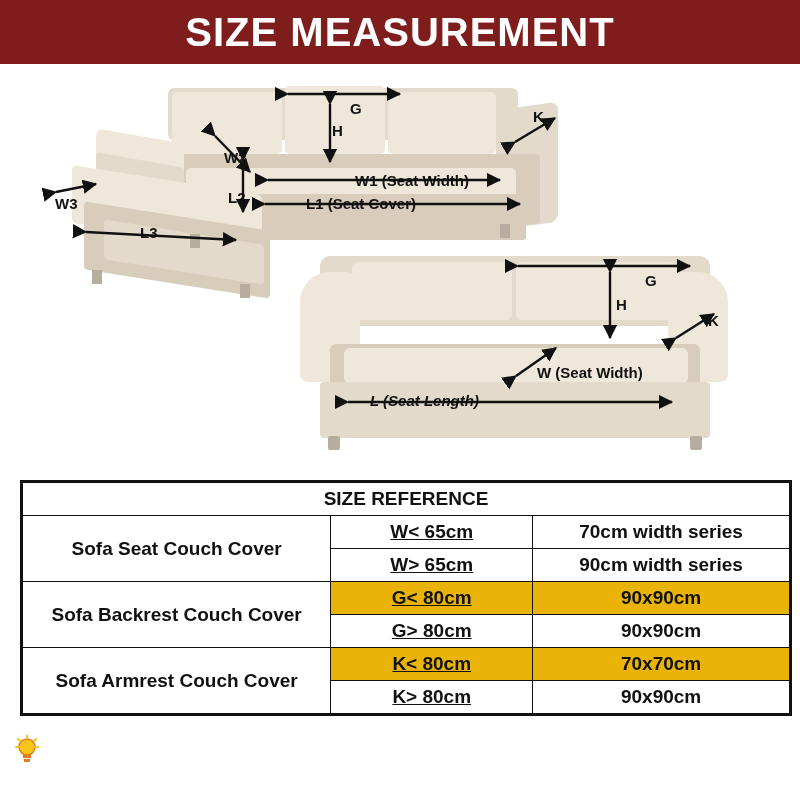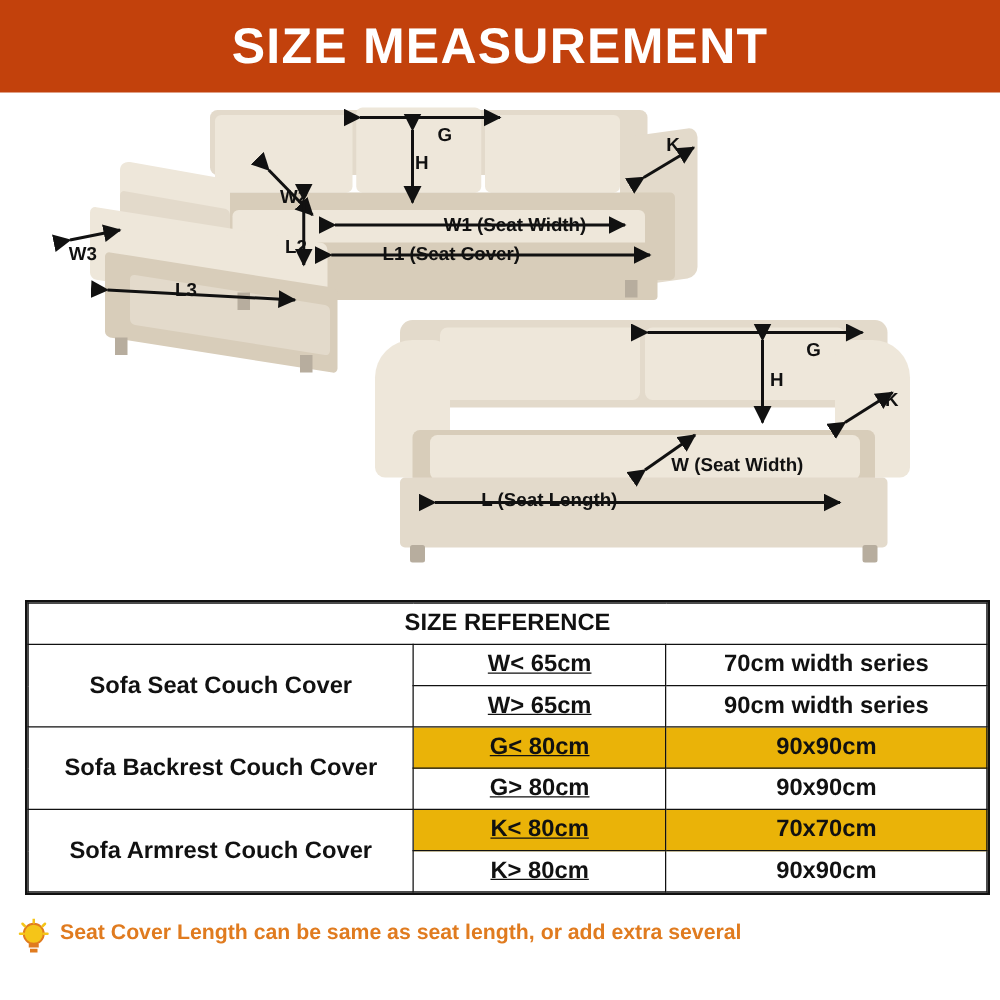--- a/index.html
+++ b/index.html
@@ -17,22 +17,22 @@
     position: relative;
     width: 800px;
     height: 800px;
   }
 
   
   .header {
     position: absolute;
     left: 0; top: 0;
     width: 800px;
-    height: 74px;
-    background: #c2410c;
+    height: 64px;
+    background: #7f1d1d;
     display: flex;
     align-items: center;
     justify-content: center;
   }
   .header-title {
     color: #ffffff;
     font-size: 40px;
     font-weight: bold;
     letter-spacing: 1px;
   }
@@ -232,21 +232,21 @@
     <div class="lbl" style="left:224px; top:73px;text-align:right;">W2</div>
     <div class="lbl" style="left:55px;  top:119px;text-align:right;">W3</div>
     <div class="lbl" style="left:306px; top:119px;">L1 (Seat Cover)</div>
     <div class="lbl" style="left:228px; top:113px;">L2</div>
     <div class="lbl" style="left:140px; top:148px;">L3</div>
 
     <div class="lbl" style="left:645px; top:196px;">G</div>
     <div class="lbl" style="left:616px; top:220px;">H</div>
     <div class="lbl" style="left:708px; top:236px;">K</div>
     <div class="lbl" style="left:537px; top:288px;">W (Seat Width)</div>
-    <div class="lbl" style="left:385px; top:316px;">L (Seat Length)</div>
+    <div class="lbl" style="left:370px; top:316px;font-style:italic;">L (Seat Length)</div>
   </div>
 
   <div class="table-wrap">
     <table class="size-ref">
       <tbody>
         <tr>
           <td class="title-cell" colspan="3">SIZE REFERENCE</td>
         </tr>
 
         <tr>
@@ -291,17 +291,17 @@
         <g stroke="#f5c518" stroke-width="2" stroke-linecap="round">
           <line x1="13" y1="0" x2="13" y2="3"></line>
           <line x1="2" y1="12" x2="5" y2="12"></line>
           <line x1="21" y1="12" x2="24" y2="12"></line>
           <line x1="4" y1="4" x2="6" y2="6"></line>
           <line x1="22" y1="4" x2="20" y2="6"></line>
         </g>
       </svg>
     </div>
     <div class="note-text">
-      <span>Seat Cover Length can be same as seat length, or add extra several</span><br>
+      <br>
     </div>
   </div>
 
 </div>
 
 </body></html>

